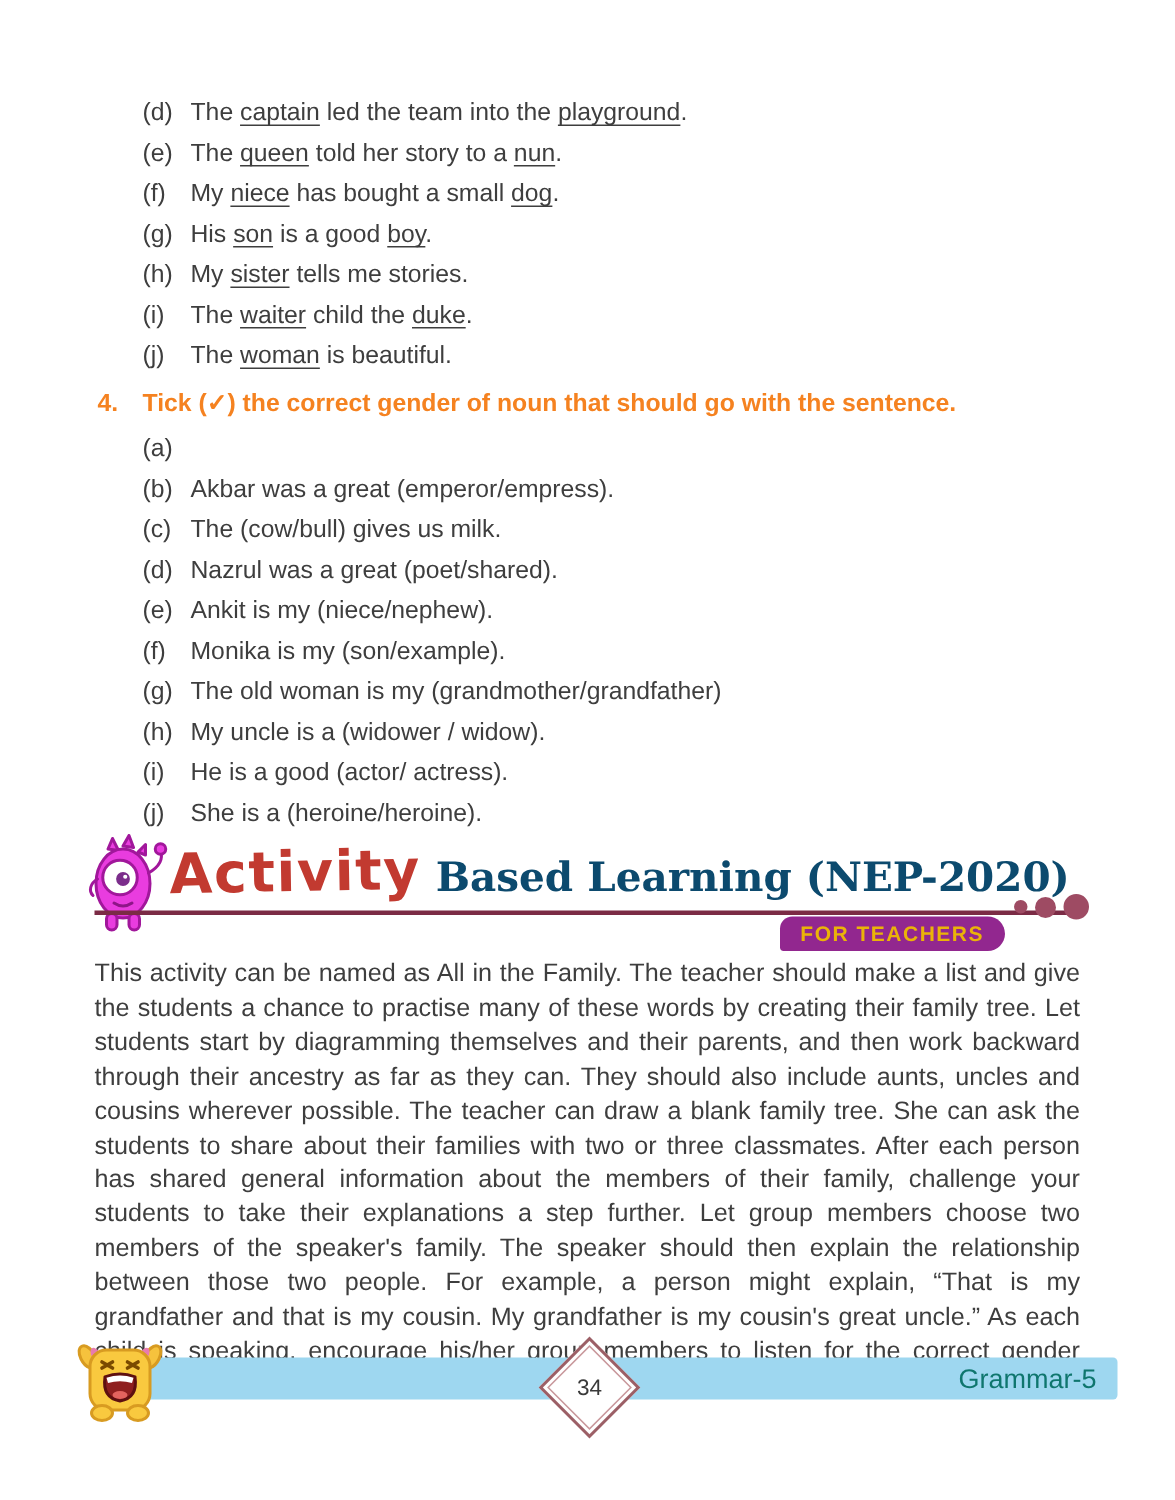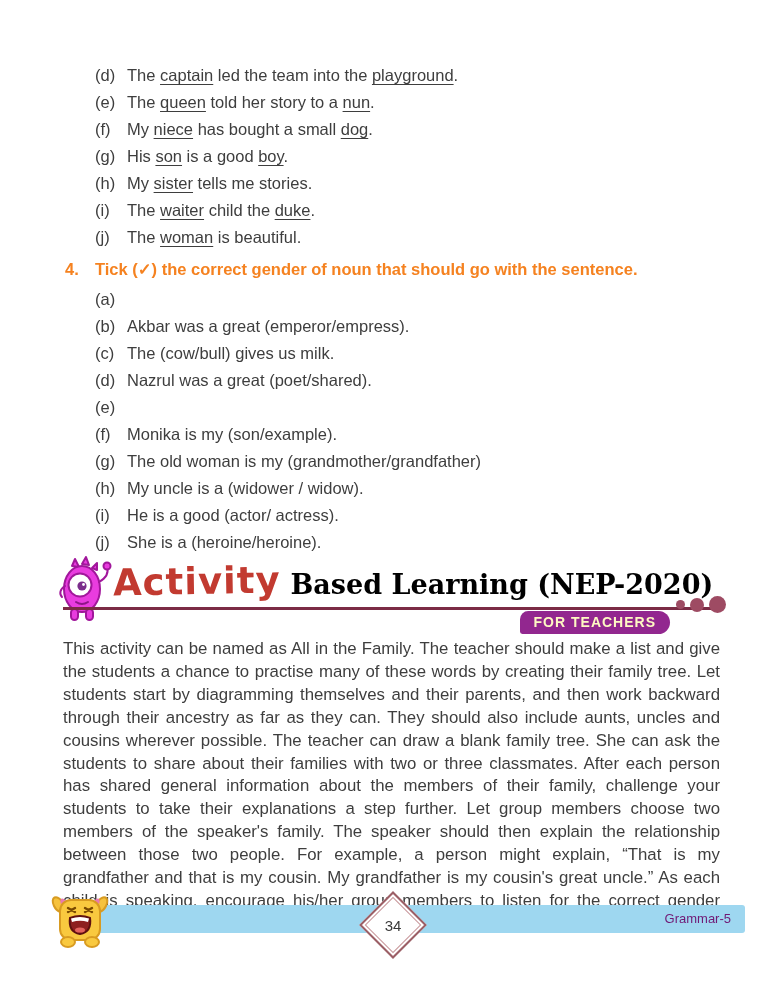--- a/index.html
+++ b/index.html
@@ -20,39 +20,39 @@
   .q4-head{position:absolute;left:65px;top:256px;display:flex;height:27px;line-height:27px;
            font-size:16.5px;font-weight:bold;color:var(--orange,#F58220);}
   .q4-num{width:30px;flex:0 0 30px;}
 
   
   .activity{position:absolute;left:55px;top:556px;width:667px;height:80px;}
   .monster{position:absolute;left:0;top:0;width:58px;height:66px;}
   .act-titles{position:absolute;left:58px;top:4px;white-space:nowrap;}
   .act-word{font-family:"DejaVu Sans",sans-serif;font-weight:bold;font-size:37px;
             color:var(--activity-red,#C23A30);letter-spacing:1px;display:inline-block;transform:rotate(-1deg);}
-  .act-rest{font-family:"DejaVu Serif",serif;font-weight:bold;font-size:27px;color:#000000;margin-left:10px;}
+  .act-rest{font-family:"DejaVu Serif",serif;font-weight:bold;font-size:27px;color:#0c4a6e;margin-left:10px;}
   .act-line{position:absolute;left:8px;top:51px;width:650px;height:3px;background:var(--rule-maroon,#7B2B45);}
-  .badge{position:absolute;right:52px;top:55px;background:var(--badge-purple,#92278F);color:#fef9c3;
+  .badge{position:absolute;right:52px;top:55px;background:var(--badge-purple,#92278F);color:#eab308;
          font-size:14px;font-weight:bold;letter-spacing:1px;padding:3px 14px 4px 14px;
          border-radius:10px 14px 14px 3px;}
   .dots{position:absolute;right:-4px;top:40px;display:flex;align-items:center;}
   .dots i{display:block;border-radius:50%;background:var(--dots-rose,#9E4B63);margin-left:5px;}
   .dots .d1{width:9px;height:9px;}
   .dots .d2{width:14px;height:14px;}
   .dots .d3{width:17px;height:17px;}
 
   
   .act-para{position:absolute;left:63px;top:638px;width:657px;margin:0;
             font-size:16.8px;line-height:22.9px;text-align:justify;}
 
   
   .footer-bar{position:absolute;left:65px;top:905px;width:680px;height:28px;
               background:var(--footer-blue,#9ED7F0);border-radius:3px;}
-  .book-title{position:absolute;right:14px;top:0;height:16px;line-height:28px;color:#701a75;font-size:13px;}
+  .book-title{position:absolute;right:14px;top:0;height:16px;line-height:28px;color:#0f766e;font-size:18px;}
   .mascot{position:absolute;left:48px;top:890px;width:68px;height:60px;}
   .diamond{position:absolute;left:369px;top:901px;width:44px;height:44px;background:#fff;
            border:2px solid #9C5F66;transform:rotate(45deg);box-shadow:inset 0 0 0 2px #fff,inset 0 0 0 3px #c9989c;}
   .diamond span{position:absolute;left:0;top:0;width:44px;height:44px;display:flex;align-items:center;
                 justify-content:center;transform:rotate(-45deg);font-size:15px;color:#3a3a3a;}
 </style>
 </head>
 <body>
 
 <div class="page">
@@ -104,20 +104,21 @@
       <div class="ex-row">
         <span class="ex-label">(c)</span>
         <span class="ex-text">The (cow/bull) gives us milk.</span>
       </div>
       <div class="ex-row">
         <span class="ex-label">(d)</span>
         <span class="ex-text">Nazrul was a great (poet/shared).</span>
       </div>
       <div class="ex-row">
         <span class="ex-label">(e)</span>
+        <span class="ex-text">Ankit is my (niece/nephew).</span>
       </div>
       <div class="ex-row">
         <span class="ex-label">(f)</span>
         <span class="ex-text">Monika is my (son/example).</span>
       </div>
       <div class="ex-row">
         <span class="ex-label">(g)</span>
         <span class="ex-text">The old woman is my (grandmother/grandfather)</span>
       </div>
       <div class="ex-row">

